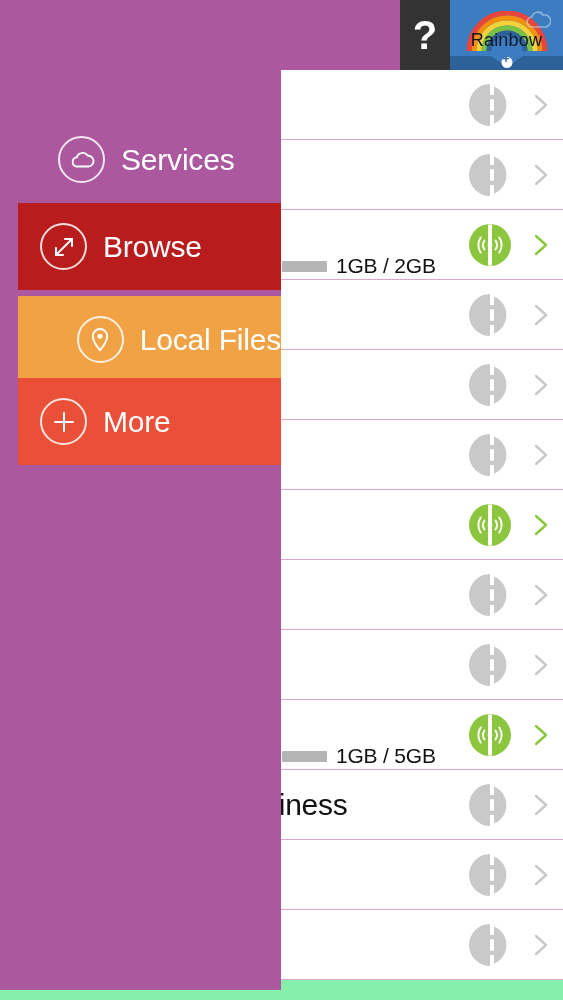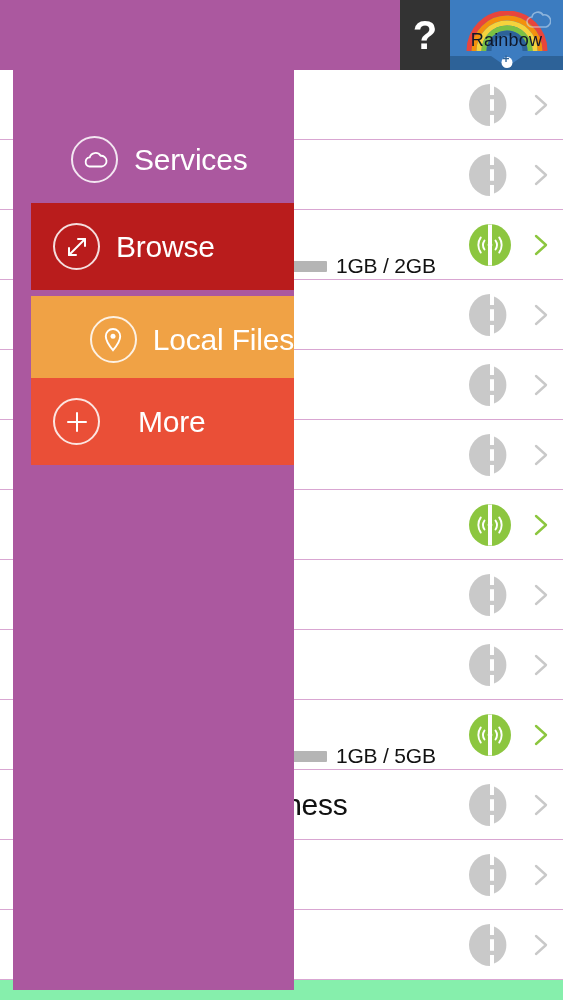--- a/index.html
+++ b/index.html
@@ -184,21 +184,20 @@
     letter-spacing:-.2px;
   }
 
   
   .sidebar {
     position:absolute;
     top:0; left:0;
     width:281px; height:990px;
     background:#ab589f;
     z-index:10;
-    margin-left:13px;
   }
   .menu-item {
     position:absolute;
     left:18px;
     width:263px;
     height:87px;
     display:flex;
     align-items:center;
     cursor:pointer;
   }
@@ -217,21 +216,21 @@
   .menu-item.plain .menu-icon { margin-left:40px; }
   .menu-label {
     color:#ffffff;
     font-size:30px;
     letter-spacing:-.2px;
     white-space:nowrap;
   }
   .mi-services { top:116px; background:transparent; }
   .mi-browse   { top:203px; background:#b91c1c; }
   .mi-local    { top:296px; background:#f0a245;justify-content:flex-end; }
-  .mi-more     { top:378px; background:#ea4f37;gap:22px; }
+  .mi-more     { top:378px; background:#ea4f37; }
 </style>
 </head>
 <body>
 
 <div id="app">
 
   <div class="topbar">
     <div class="topbar-spacer"></div>
 
     <div class="help-btn">

